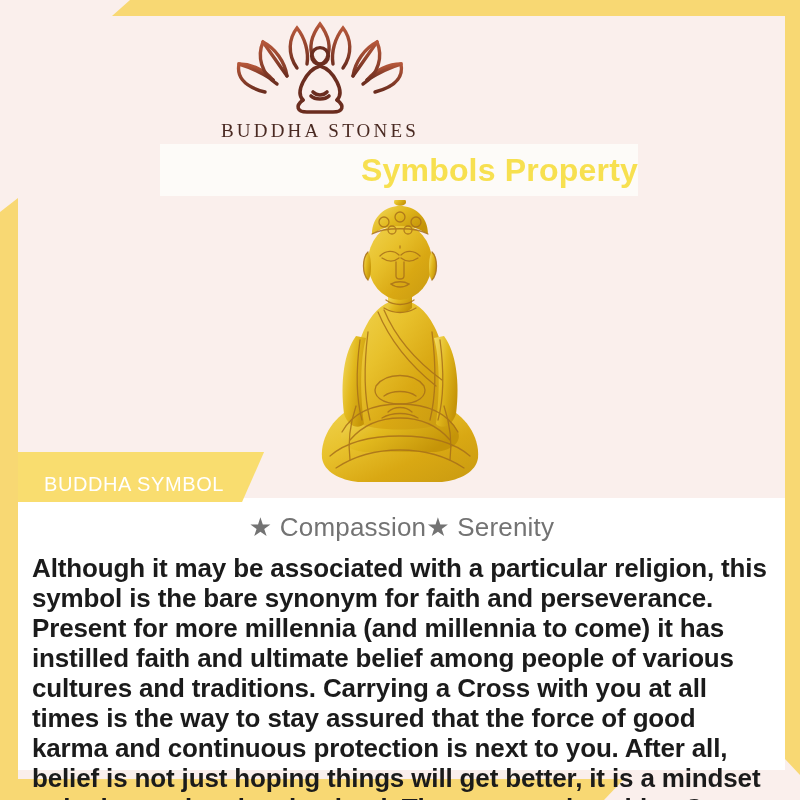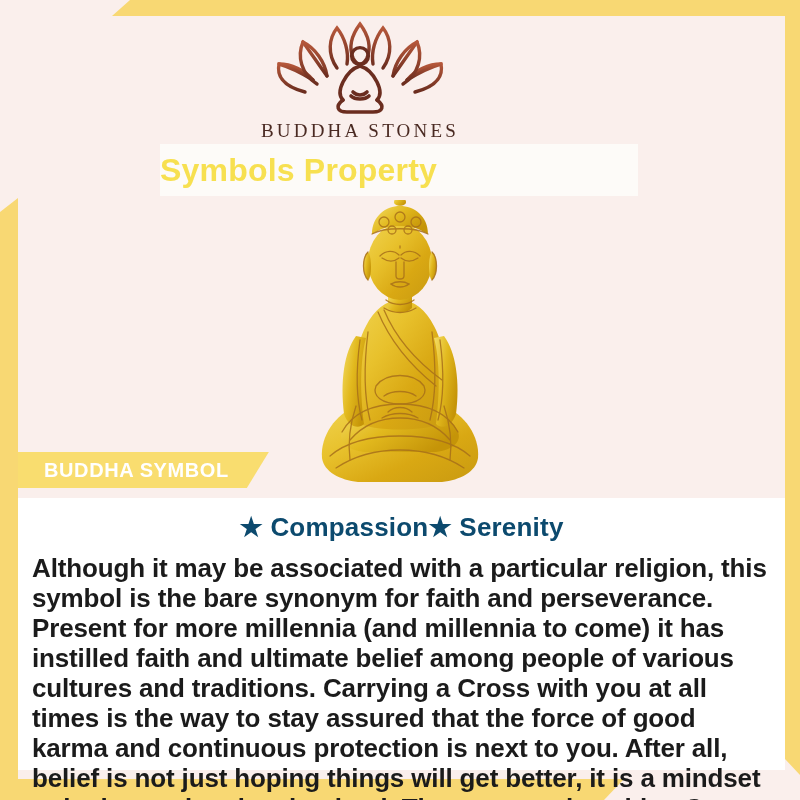--- a/index.html
+++ b/index.html
@@ -60,21 +60,20 @@
     clip-path: polygon(0 0, 100% 0, calc(100% - 20px) 100%, 0 100%);
   }
 
   
   .brand {
     position: absolute;
     top: 18px;
     left: 0;
     width: 640px;
     text-align: center;
-    margin-left: 40px;
   }
   .brand-mark {
     display: block;
     margin: 0 auto;
   }
   .brand-name {
     display: block;
     margin-top: 2px;
     font-family: "Liberation Serif", serif;
     font-size: 19px;
@@ -86,21 +85,21 @@
   
   .title-band {
     position: absolute;
     top: 144px;
     left: 160px;
     width: 478px;
     height: 52px;
     background: #fdfbf8;
     display: flex;
     align-items: center;
-    justify-content: flex-start;
+    justify-content: flex-end;
   }
   .title-text {
     font-size: 32px;
     font-weight: bold;
     color: #f7e050;
     letter-spacing: 0.2px;
     white-space: nowrap;
   }
 
   
@@ -114,27 +113,26 @@
     align-items: flex-start;
     justify-content: center;
   }
 
   
   .ribbon {
     position: absolute;
     top: 452px;
     left: 18px;
     height: 36px;
-    padding: 0 40px 0 26px;
+    padding: 14px 40px 0 26px;
     background: #f9dd6f;
     display: flex;
     align-items: center;
     clip-path: polygon(0 0, 100% 0, calc(100% - 22px) 100%, 0 100%);
     z-index: 4;
-    font-weight: bold;
   }
   .ribbon-text {
     color: #ffffff;
     font-size: 20px;
     letter-spacing: 0.6px;
     white-space: nowrap;
   }
 
   
   .content-panel {
@@ -143,22 +141,22 @@
     left: 18px;
     width: 767px;
     height: 272px;
     background: #ffffff;
   }
 
   .headline {
     margin: 14px 0 0 0;
     text-align: center;
     font-size: 26px;
-    font-weight: bold;
-    color: #0c4a6e;
+    font-weight: normal;
+    color: #737373;
     letter-spacing: 0.2px;
     white-space: nowrap;
   }
 
   .body-copy {
     margin: 10px 0 0 0;
     padding: 0 14px 0 14px;
     font-size: 26px;
     line-height: 30px;
     color: #1b1b1b;

